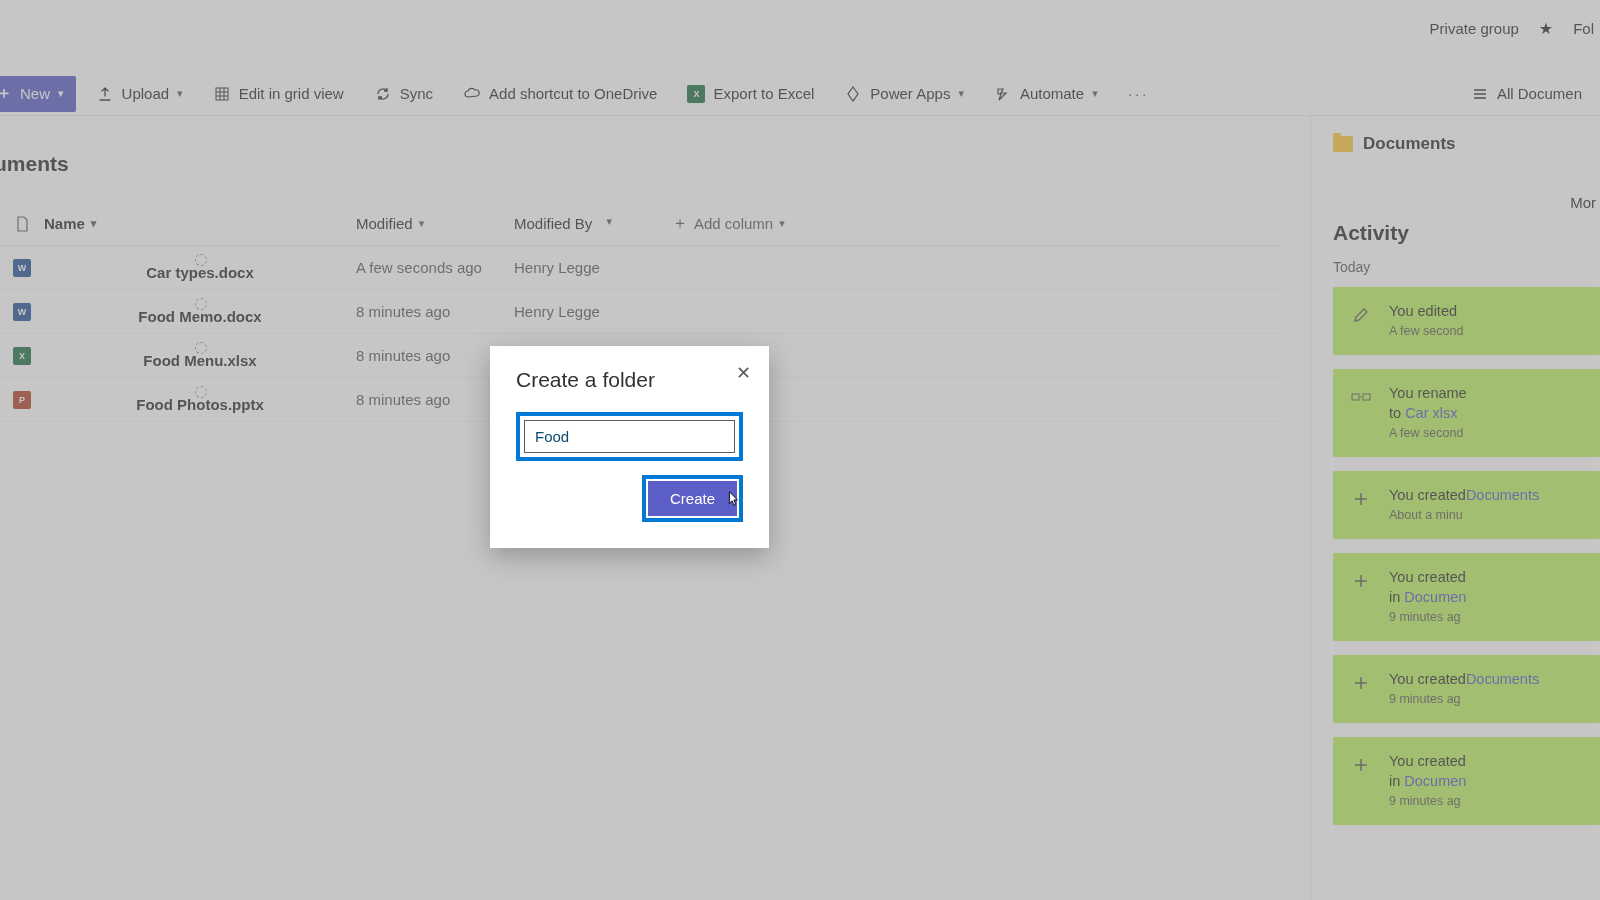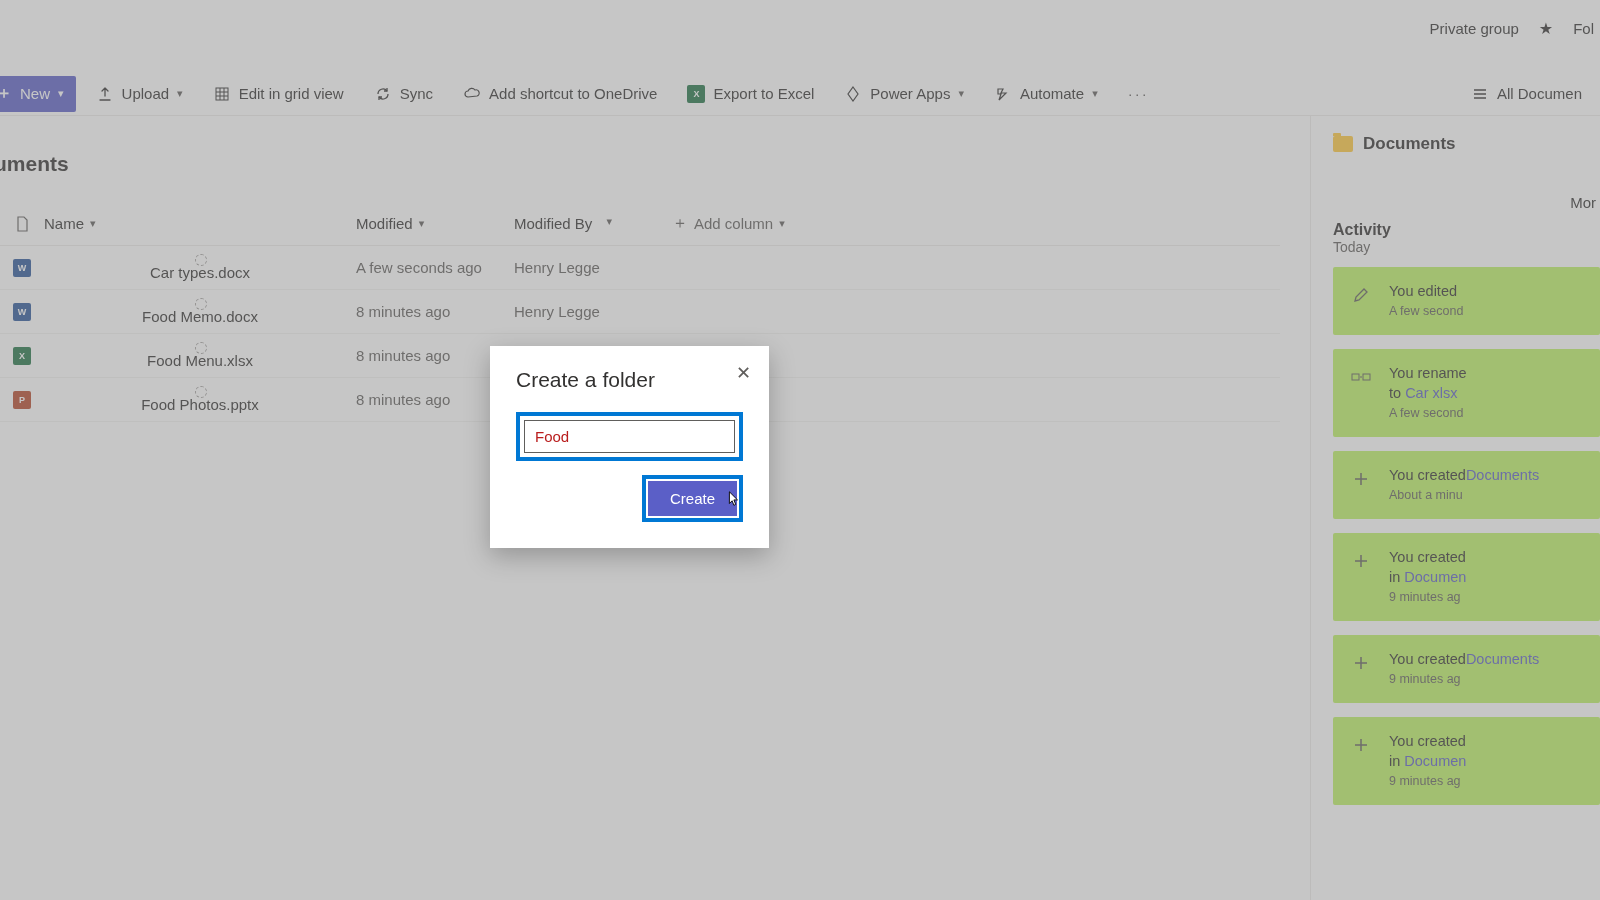--- a/index.html
+++ b/index.html
@@ -17,21 +17,21 @@
 .cmd-item { display: flex; align-items: center; gap: 8px; height: 36px; padding: 0 10px; color: #323130; font-size: 15px; cursor: pointer; }
 .cmd-item .chev { font-size: 11px; color: #605e5c; }
 .cmd-sep { flex: 1; }
 .cmd-icon { width: 18px; height: 18px; display: flex; align-items: center; justify-content: center; }
 
 
 .main { position: absolute; top: 116px; left: 0; right: 290px; bottom: 0; padding: 30px 30px 0 0; }
 .page-title { font-size: 21px; font-weight: 600; margin: 6px 0 26px -6px; }
 .table-head { display: flex; align-items: center; height: 44px; border-bottom: 1px solid #edebe9; color: #323130; font-size: 15px; }
 .col-icon { width: 44px; display:flex; justify-content:center; }
-.col-name { width: 312px; display:flex; align-items:center; gap:6px; }
+.col-name { width: 312px; display:flex; align-items:center; gap:6px;font-weight:bold; }
 .col-mod  { width: 158px; display:flex; align-items:center; gap:6px; }
 .col-by   { width: 158px; display:flex; align-items:flex-start; gap:14px; }
 .col-add  { width: 180px; display:flex; align-items:center; gap:6px; color:#605e5c; }
 .chev-s { font-size: 11px; color: #605e5c; }
 
 .row { display: flex; align-items: center; height: 44px; border-bottom: 1px solid #f3f2f1; font-size: 15px; }
 .row .col-icon { width: 44px; display:flex; justify-content:center; }
 .row .col-name { width: 312px; }
 .row .col-mod  { width: 158px; color:#605e5c; }
 .row .col-by   { width: 158px; color:#605e5c; }
@@ -40,35 +40,35 @@
 .name-cell { display:flex; align-items:center; gap:0;flex-direction:column; }
 .sync-dot { width:10px; height:10px; position:relative; }
 .sync-dot::before { content:""; position:absolute; width:10px; height:10px; border:1.5px dashed #a19f9d; border-radius:50%; }
 
 
 .rpanel { position: absolute; top: 116px; right: 0; width: 290px; bottom: 0; border-left: 1px solid #edebe9; padding: 18px 0 0 22px; }
 .rpanel-head { display:flex; align-items:center; gap:10px; font-size:17px; font-weight:600; margin-bottom: 40px; }
 .folder-icon { width:20px; height:16px; background:#ffc83d; border-radius:2px; position:relative; }
 .folder-icon::before { content:""; position:absolute; top:-3px; left:0; width:8px; height:3px; background:#ffc83d; border-radius:1px 1px 0 0; }
 .more-link { text-align:right; padding-right:4px; color:#323130; font-size:15px; margin-bottom:10px; }
-.activity-title { font-size:16px; font-weight:600; }
+.activity-title { font-size:21px; font-weight:600; margin-bottom:14px; }
 .today-label { font-size:14px; color:#605e5c; margin-bottom:12px; }
 .act-card { background:#bef264; border-radius:2px; padding:14px; display:flex; gap:14px; margin-bottom:14px; }
 .act-icon { width:28px; height:28px; display:flex; align-items:center; justify-content:center; color:#605e5c; flex-shrink:0; }
 .act-text { font-size:14.5px; line-height:1.4; color:#323130; }
 .act-text .link { color:#5b5fc7; }
 .act-time { font-size:12.5px; color:#605e5c; margin-top:2px; }
 
 
 .overlay { position:absolute; inset:0; background:rgba(128,128,128,0.45); }
 .dialog { position:absolute; left:490px; top:346px; width:279px; background:#fff; box-shadow:0 8px 24px rgba(0,0,0,0.25); padding:22px 26px 26px 26px; }
 .dialog-title { font-size:21px; font-weight:500; color:#323130; margin-bottom:20px; }
 .dialog-close { position:absolute; top:16px; right:18px; font-size:18px; color:#605e5c; cursor:pointer; }
 .dialog-field-wrap { border:4px solid #0078d4; padding:4px; margin-bottom:14px; }
-.dialog-field { width:100%; border:1px solid #605e5c; padding:7px 10px; font-size:15px; color:#b91c1c; font-family:inherit; }
+.dialog-field { width:100%; border:1px solid #605e5c; padding:7px 10px; font-size:15px; color:#0c4a6e; font-family:inherit; }
 .dialog-btn-wrap { border:4px solid #0078d4; display:inline-block; float:right; padding:2px; }
 .dialog-btn { background:#5b5fc7; color:#fff; border:none; padding:9px 22px; font-size:15px; cursor:pointer; font-family:inherit; }
 .dialog::after { content:""; display:block; clear:both; }
 
 .cursor { position:absolute; left:724px; top:490px; width:18px; height:18px; pointer-events:none; z-index:999; }
 
 svg { display:block; }
 </style>
 </head>
 <body>

